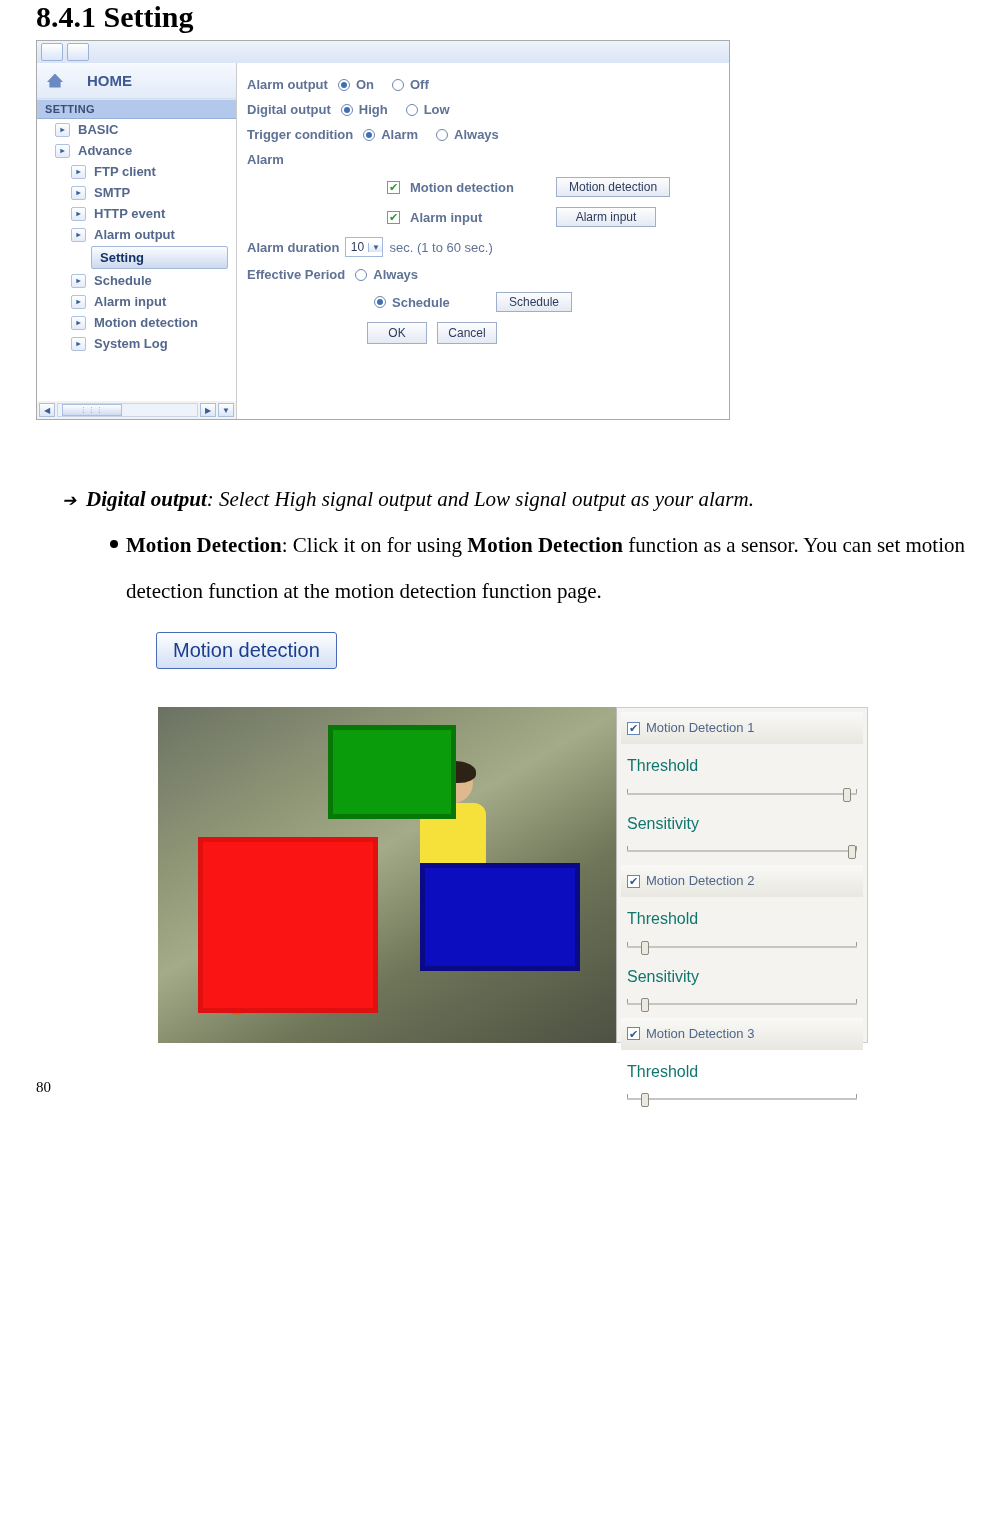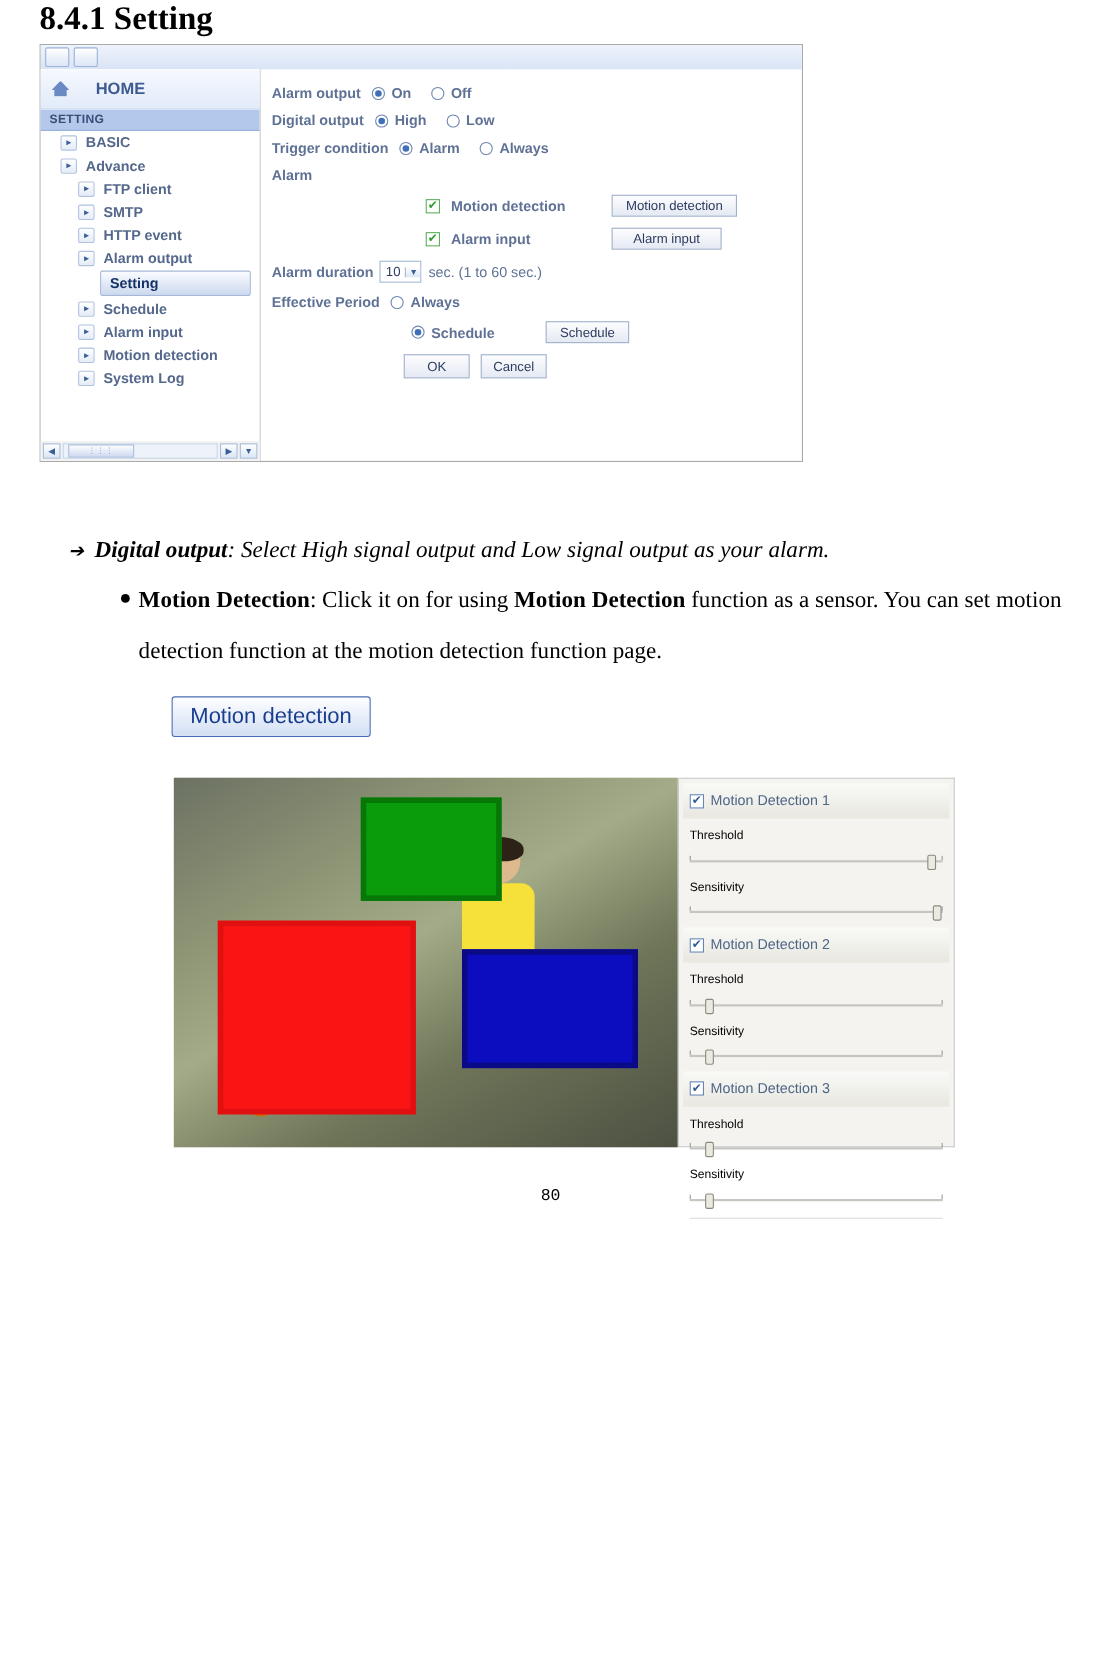--- a/index.html
+++ b/index.html
@@ -63,29 +63,29 @@
     .toy .frame { position: absolute; border: 8px solid #0a9329; border-radius: 8px; }
     .toy .f1 { top: 4px; left: 104px; width: 40px; height: 60px; }
     .toy .base { position: absolute; top: 44px; left: 0; width: 120px; height: 70px; background: #98e24a; border: 3px solid #0a9329; transform: skewX(-6deg) rotate(-4deg); border-radius: 6px; }
     .toy .panel { position: absolute; top: 50px; left: 10px; width: 100px; height: 58px; background: #9be7f0; border: 2px solid #2b9aa5; transform: skewX(-6deg) rotate(-4deg); border-radius: 4px; }
     .toy .wheel { position: absolute; width: 30px; height: 30px; background: #f08a1c; border: 3px solid #c96b0c; border-radius: 50%; }
     .toy .w1 { top: 102px; left: -4px; } .toy .w2 { top: 98px; left: 120px; }
     .panelR { flex: 1; background: #f4f3ef; border: 1px solid #ccc; border-left: 1px solid #bbb; padding: 6px 10px; font-size: 13px; color: #5a5a5a; display: flex; flex-direction: column; }
     .mdg { margin-bottom: 8px; }
     .mdg .hdr { display: flex; align-items: center; gap: 6px; background: linear-gradient(#f9f9f7,#e8e7e0); margin: -2px -6px 4px; padding: 2px 6px; color: #4f6688; }
     .mdg .chk2 { width: 13px; height: 13px; border: 1px solid #6886b5; display: inline-flex; align-items: center; justify-content: center; font-size: 11px; color: #2c5b9a; background: #fff; }
-    .mdg .line { margin-bottom: 2px; color: #000000; font-size: 11px; }
+    .mdg .line { margin-bottom: 2px; color: #0f766e; font-size: 16px; }
     .sld { height: 16px; position: relative; margin-bottom: 4px; }
     .sld::before { content: ""; position: absolute; top: 7px; left: 0; right: 0; height: 2px; background: #c6c6c0; }
     .sld .tick { position: absolute; top: 3px; width: 1px; height: 4px; background: #9a9a94; }
     .sld .t1 { left: 0; } .sld .t2 { right: 0; }
     .sld .knob { position: absolute; top: 2px; width: 8px; height: 14px; background: #ece9e0; border: 1px solid #8a8a80; border-radius: 2px; }
     .okwrap { margin-top: auto; text-align: center; padding-top: 6px; border-top: 1px solid #ddd; }
     .okwrap .ok { background: linear-gradient(#fdfdfb,#e5e4dc); border: 1px solid #aaa; padding: 2px 30px; font-size: 12px; }
-    .pagenum { text-align: center; font-size: 15px; margin-top: 36px; padding-bottom: 20px; font-family: Liberation Mono, monospace; }
+    .pagenum { text-align: left; font-size: 15px; margin-top: 36px; padding-bottom: 20px; font-family: Liberation Serif, serif; }
   </style>
 </head>
 <body>
 
 <h1 class="heading">8.4.1 Setting</h1>
 
 <div class="figure1">
   <div class="toolbar">
     <div class="toolbtn"></div>
     <div class="toolbtn"></div>

